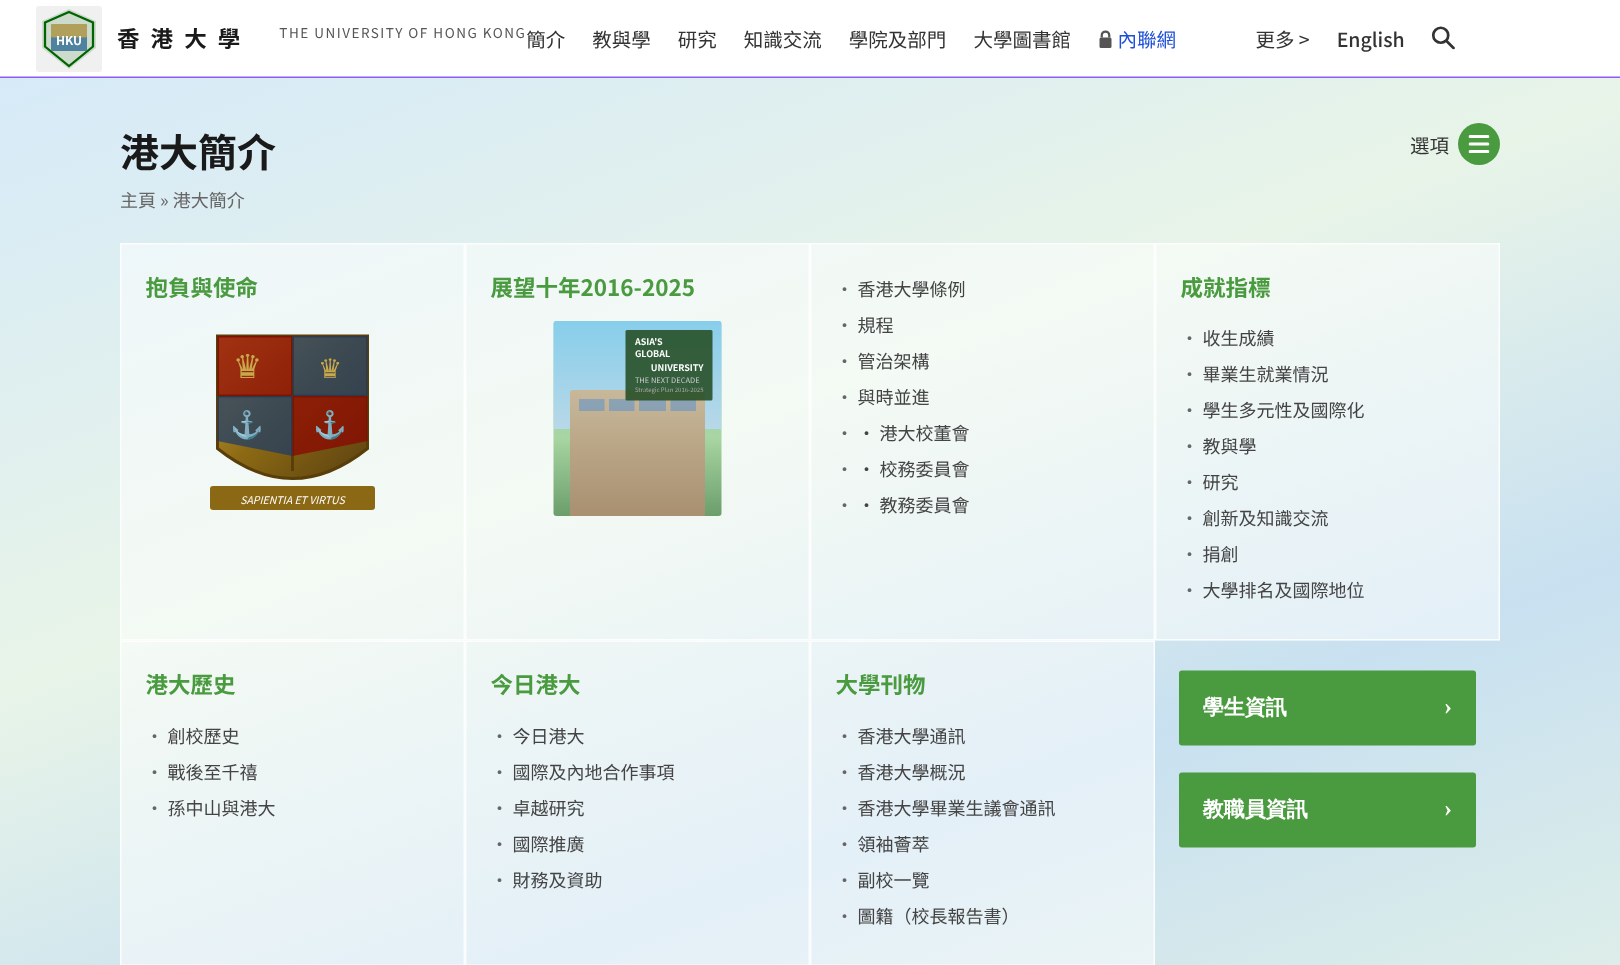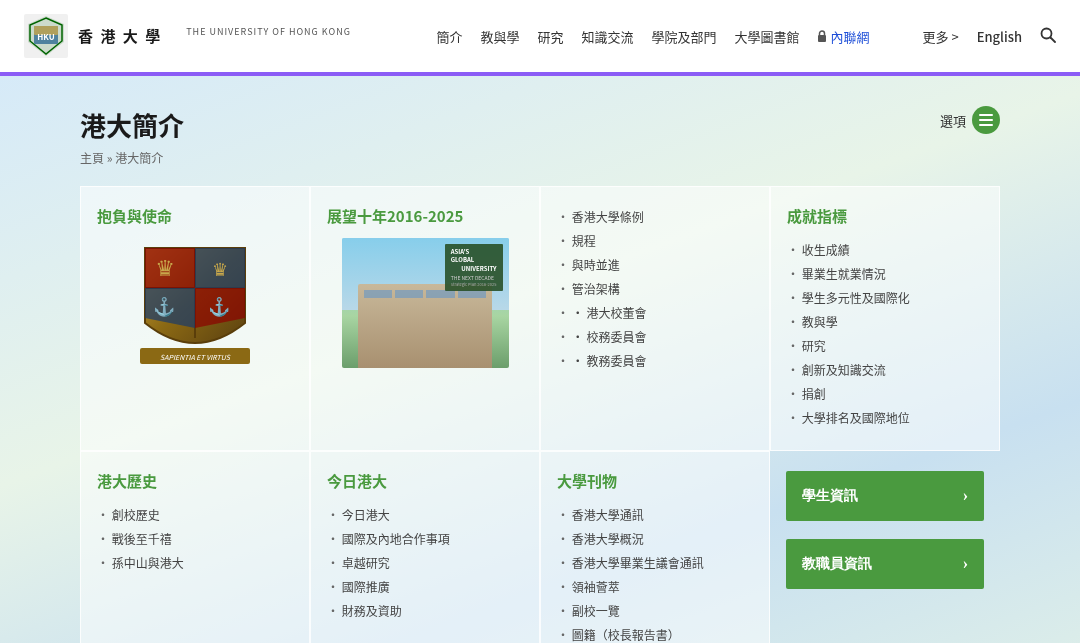--- a/index.html
+++ b/index.html
@@ -6,26 +6,25 @@
     body {
       font-family: "Microsoft YaHei", "PingFang SC", "Noto Sans CJK SC", Arial, sans-serif;
       background: #fff;
       font-size: 13px;
       color: #333;
     }
 
     
     .header {
       background: #fff;
-      border-bottom: 4px solid #8b5cf6;
-      display: flex;
-      align-items: center;
-      justify-content: space-between;
+      border-bottom: 1px solid #8b5cf6;
+      display: flex;
+      align-items: center;
       padding: 0 24px;
-      height: 76px;
+      height: 52px;
       position: relative;
       z-index: 10;
     }
     .logo-area {
       display: flex;
       align-items: center;
       gap: 10px;
     }
     .logo-shield {
       width: 44px;
@@ -165,21 +164,21 @@
     }
     
     .coat-card {
       display: flex;
       align-items: center;
       justify-content: center;
     }
 
     
     .book-visual {
-      width: 167px;
+      width: 112px;
       height: 130px;
       position: relative;
       margin: 0 auto;
     }
     .book-bg {
       width: 100%;
       height: 100%;
       background: linear-gradient(180deg, #87CEEB 0%, #a8d5a2 60%, #6b9e6b 100%);
       border-radius: 2px;
       overflow: hidden;
@@ -353,22 +352,22 @@
               <div style="font-size:4px;color:#aaa;line-height:1.3;">Strategic Plan 2016-2025</div>
             </div>
           </div>
         </div>
       </div>
     </div>
 
     <div class="card" style="background:rgba(255,255,255,0.5);">
       <span class="card-link">香港大學條例</span>
       <span class="card-link">規程</span>
+      <span class="card-link">管治架構</span>
       <span class="card-link">與時並進</span>
-      <span class="card-link">管治架構</span>
       <span class="card-link">· 港大校董會</span>
       <span class="card-link">· 校務委員會</span>
       <span class="card-link">· 教務委員會</span>
     </div>
 
     <div class="card" style="background:rgba(255,255,255,0.5);">
       <div class="card-title">成就指標</div>
       <span class="card-link">收生成績</span>
       <span class="card-link">畢業生就業情況</span>
       <span class="card-link">學生多元性及國際化</span>

